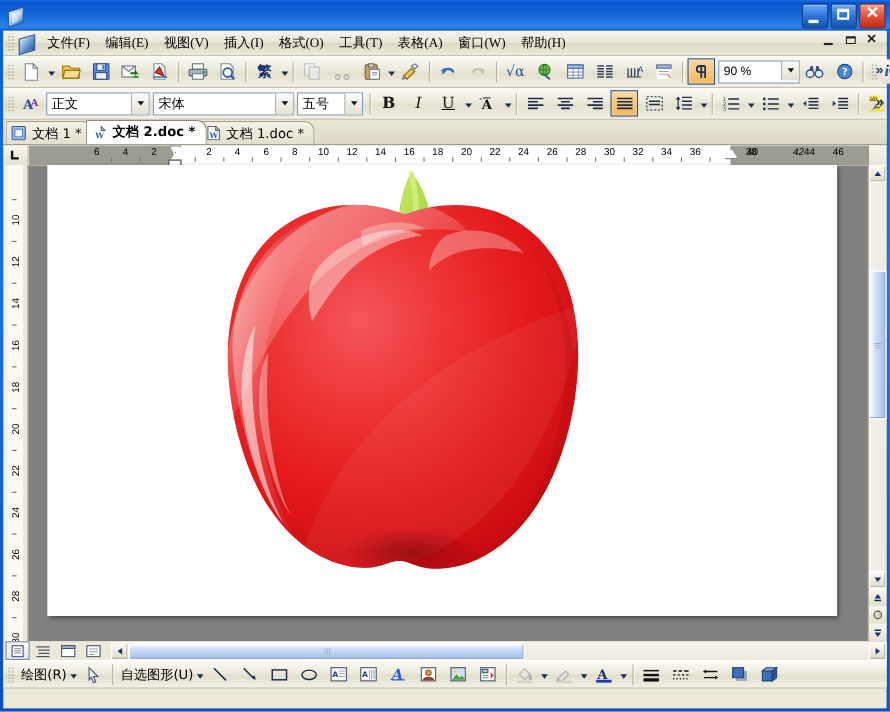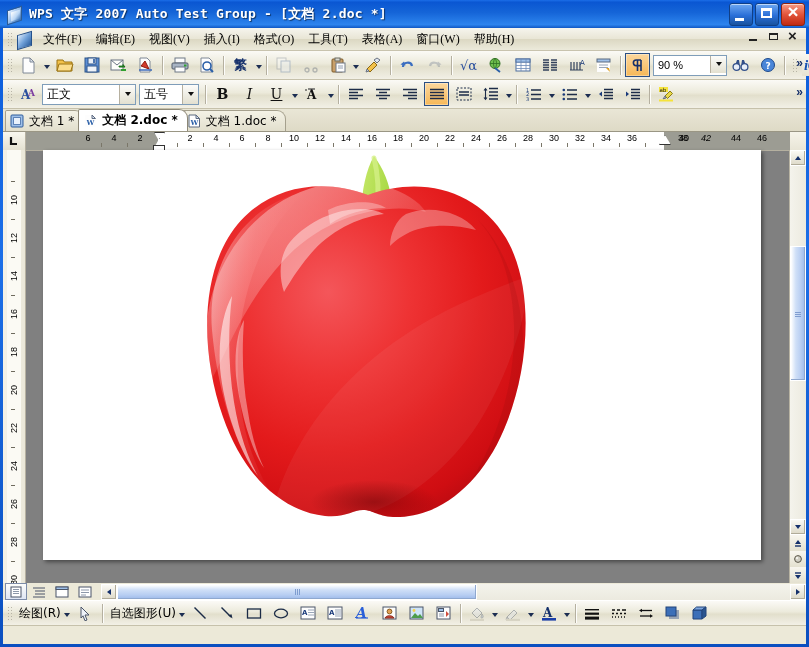--- a/index.html
+++ b/index.html
@@ -200,21 +200,20 @@
 </head>
 <body>
 
 <div id="app">
 
   <div class="titlebar">
     <div class="title-icon">
       <div class="d1"></div>
         <div class="d2"></div>
     </div>
-    <div class="title-text">WPS 文字 2007 Auto Test Group - [文档 2.doc *]</div>
     <div class="winbtns">
       <div class="wbtn min"></div>
       <div class="wbtn max"></div>
       <div class="wbtn close"></div>
     </div>
   </div>
 
   <div class="client">
 
     <div class="menubar">
@@ -449,20 +448,24 @@
           <text x="1" y="12" font-size="12" fill="#2a4f9e" font-family="DejaVu Serif" font-weight="bold">A</text>
           <text x="8" y="9" font-size="9" fill="#7a3aa0" font-family="DejaVu Serif" font-weight="bold">A</text>
         </svg>
       </div>
 
       <div class="combo" style="width:92px;">
         <span class="cv">正文</span>
         <span class="cd"></span>
       </div>
 
+      <div class="combo" style="width:126px;">
+        <span class="cv">宋体</span>
+        <span class="cd"></span>
+      </div>
 
       <div class="combo" style="width:58px;">
         <span class="cv">五号</span>
         <span class="cd"></span>
       </div>
 
       <div class="tb-sep"></div>
 
       <div class="tbtn">
         <span style="font-family:'DejaVu Serif',serif;font-weight:bold;font-size:14px;color:#111;">B</span>
@@ -631,21 +634,21 @@
           <span class="rnum" style="left:424px;">22</span>
           <span class="rnum" style="left:450px;">24</span>
           <span class="rnum" style="left:476px;">26</span>
           <span class="rnum" style="left:502px;">28</span>
           <span class="rnum" style="left:528px;">30</span>
           <span class="rnum" style="left:554px;">32</span>
           <span class="rnum" style="left:580px;text-align:center;">34</span>
           <span class="rnum" style="left:606px;">36</span>
           <span class="rnum" style="left:657px;">38</span>
           <span class="rnum" style="left:658px;">40</span>
-          <span class="rnum" style="left:680px;font-style:italic;">42</span>
+          <span class="rnum" style="left:700px;font-style:italic;">42</span>
           <span class="rnum" style="left:710px;">44</span>
           <span class="rnum" style="left:736px;">46</span>
 
           <div class="rtick" style="left:75px;"></div>
             <div class="rtick" style="left:101px;"></div>
           <div class="rtick" style="left:151px;"></div>
             <div class="rtick" style="left:177px;"></div>
           <div class="rtick" style="left:203px;"></div>
             <div class="rtick" style="left:229px;"></div>
           <div class="rtick" style="left:255px;"></div>

